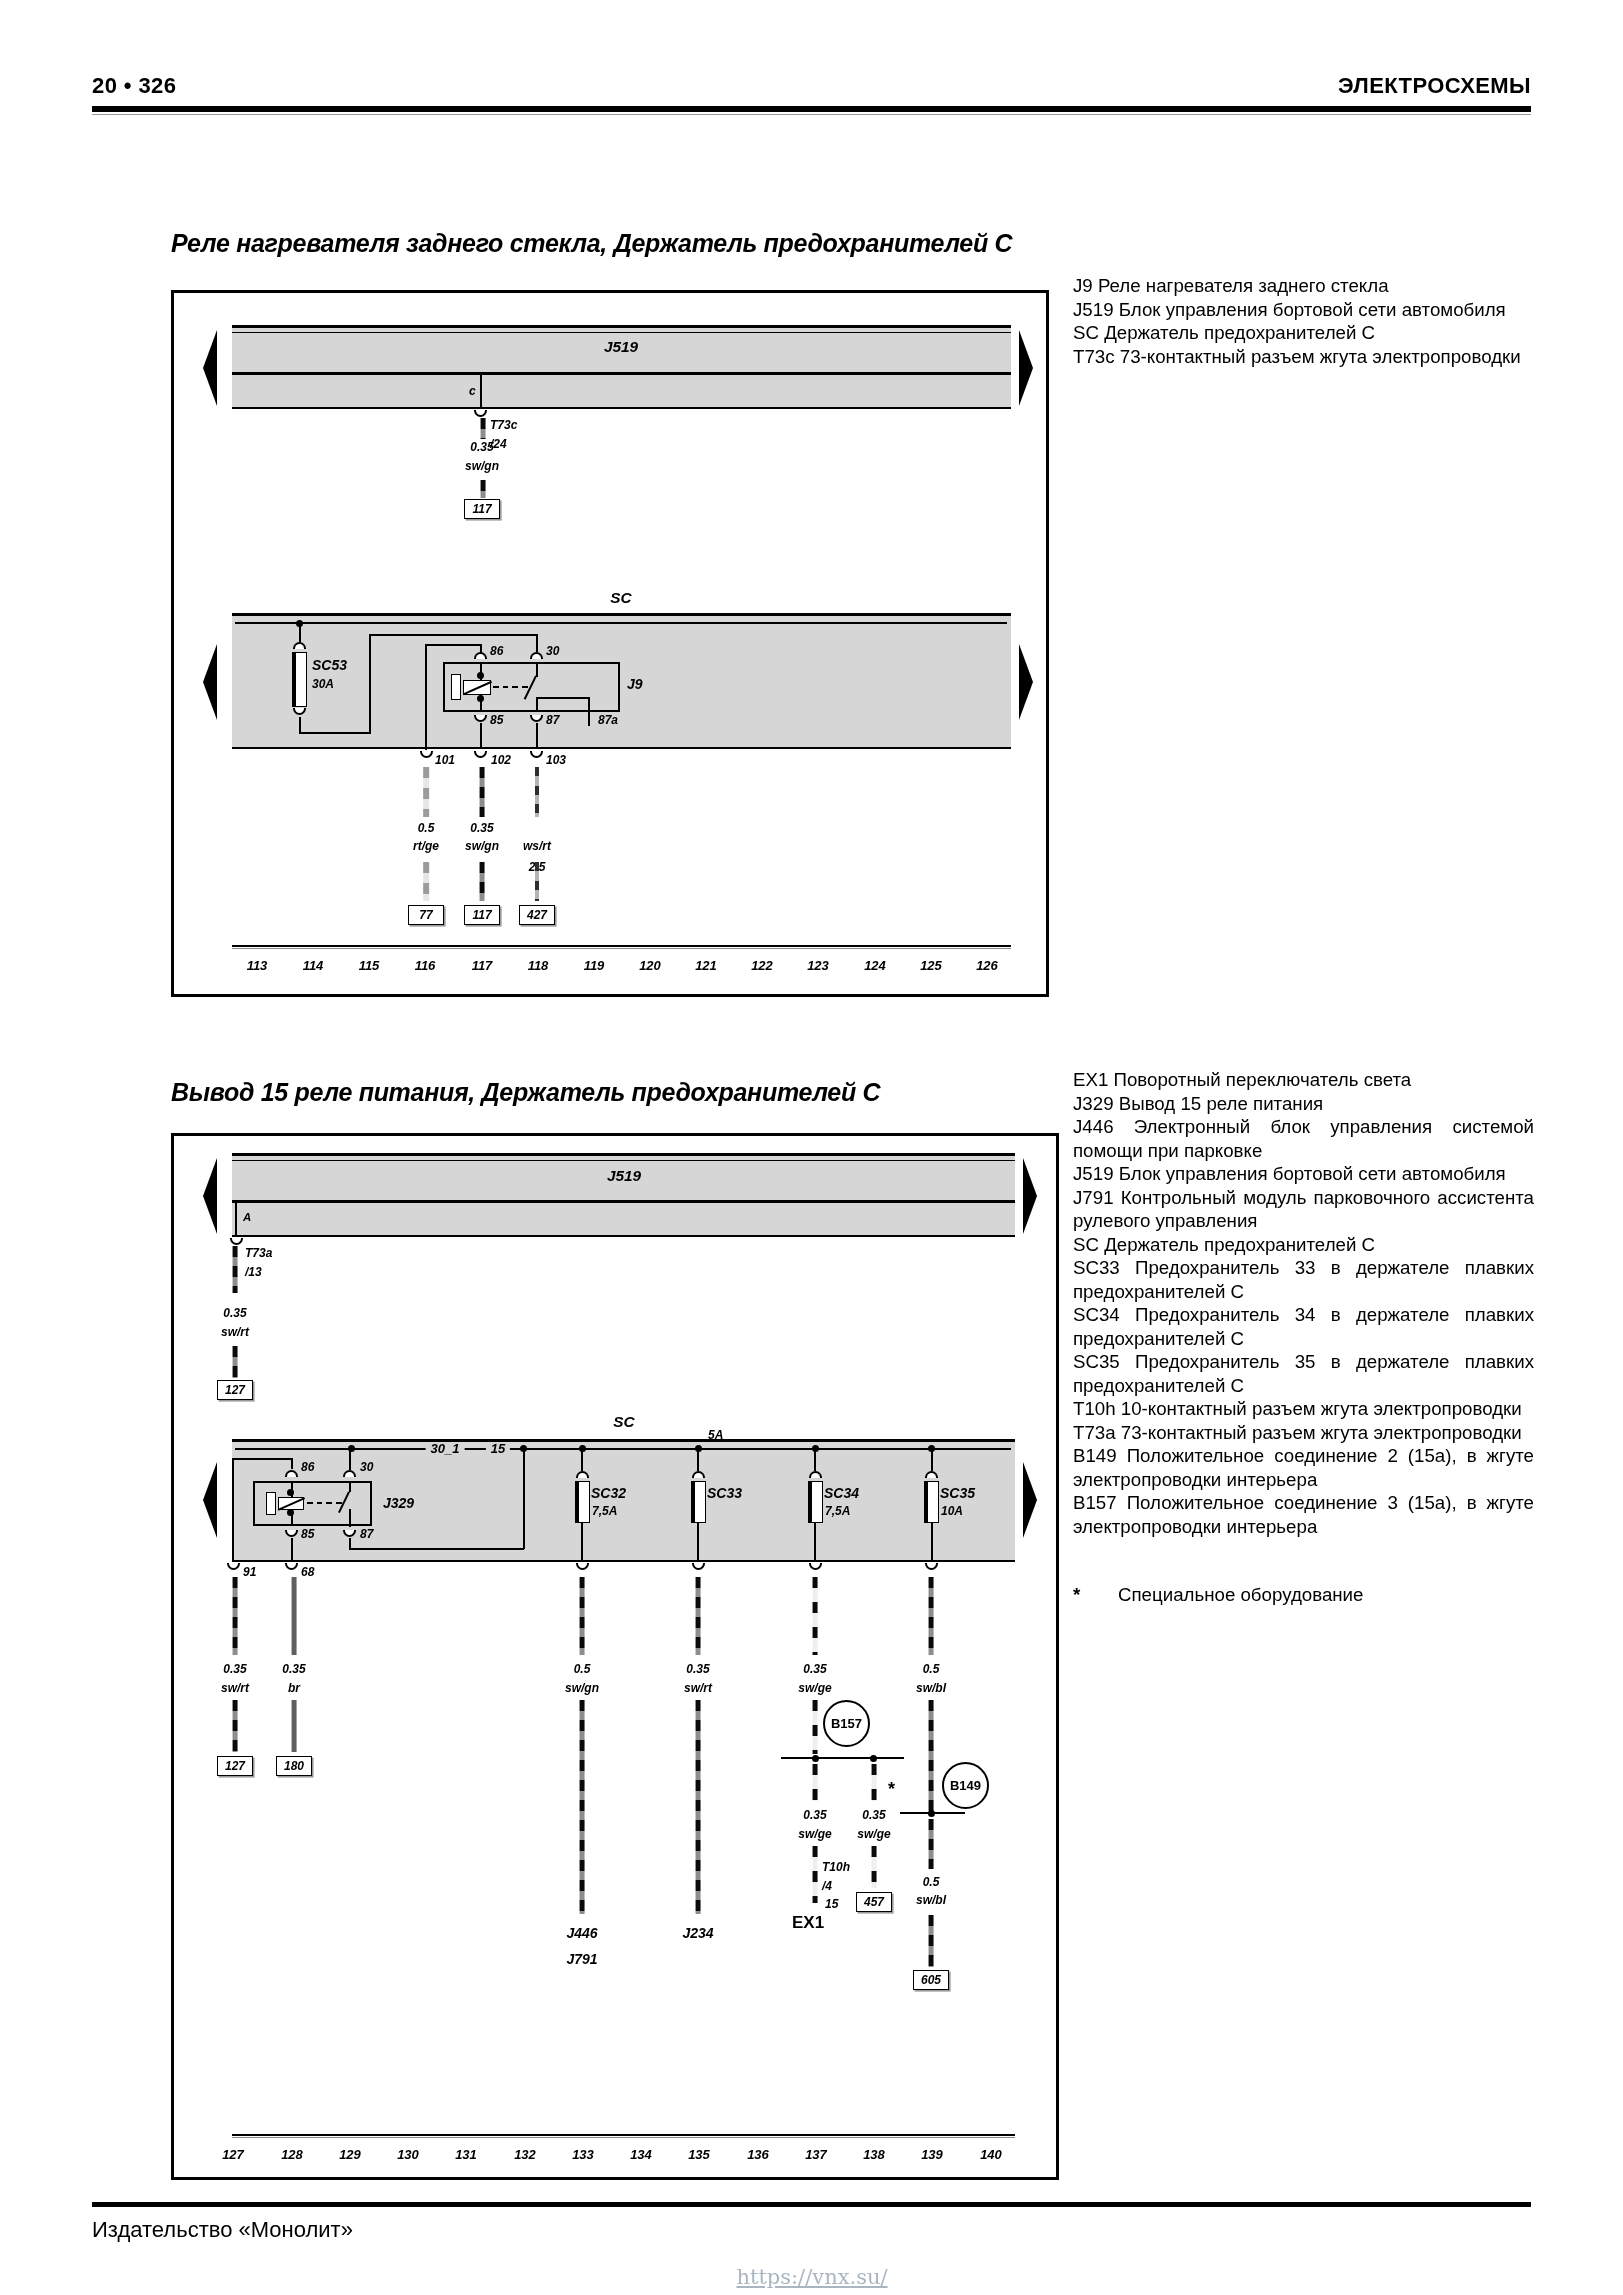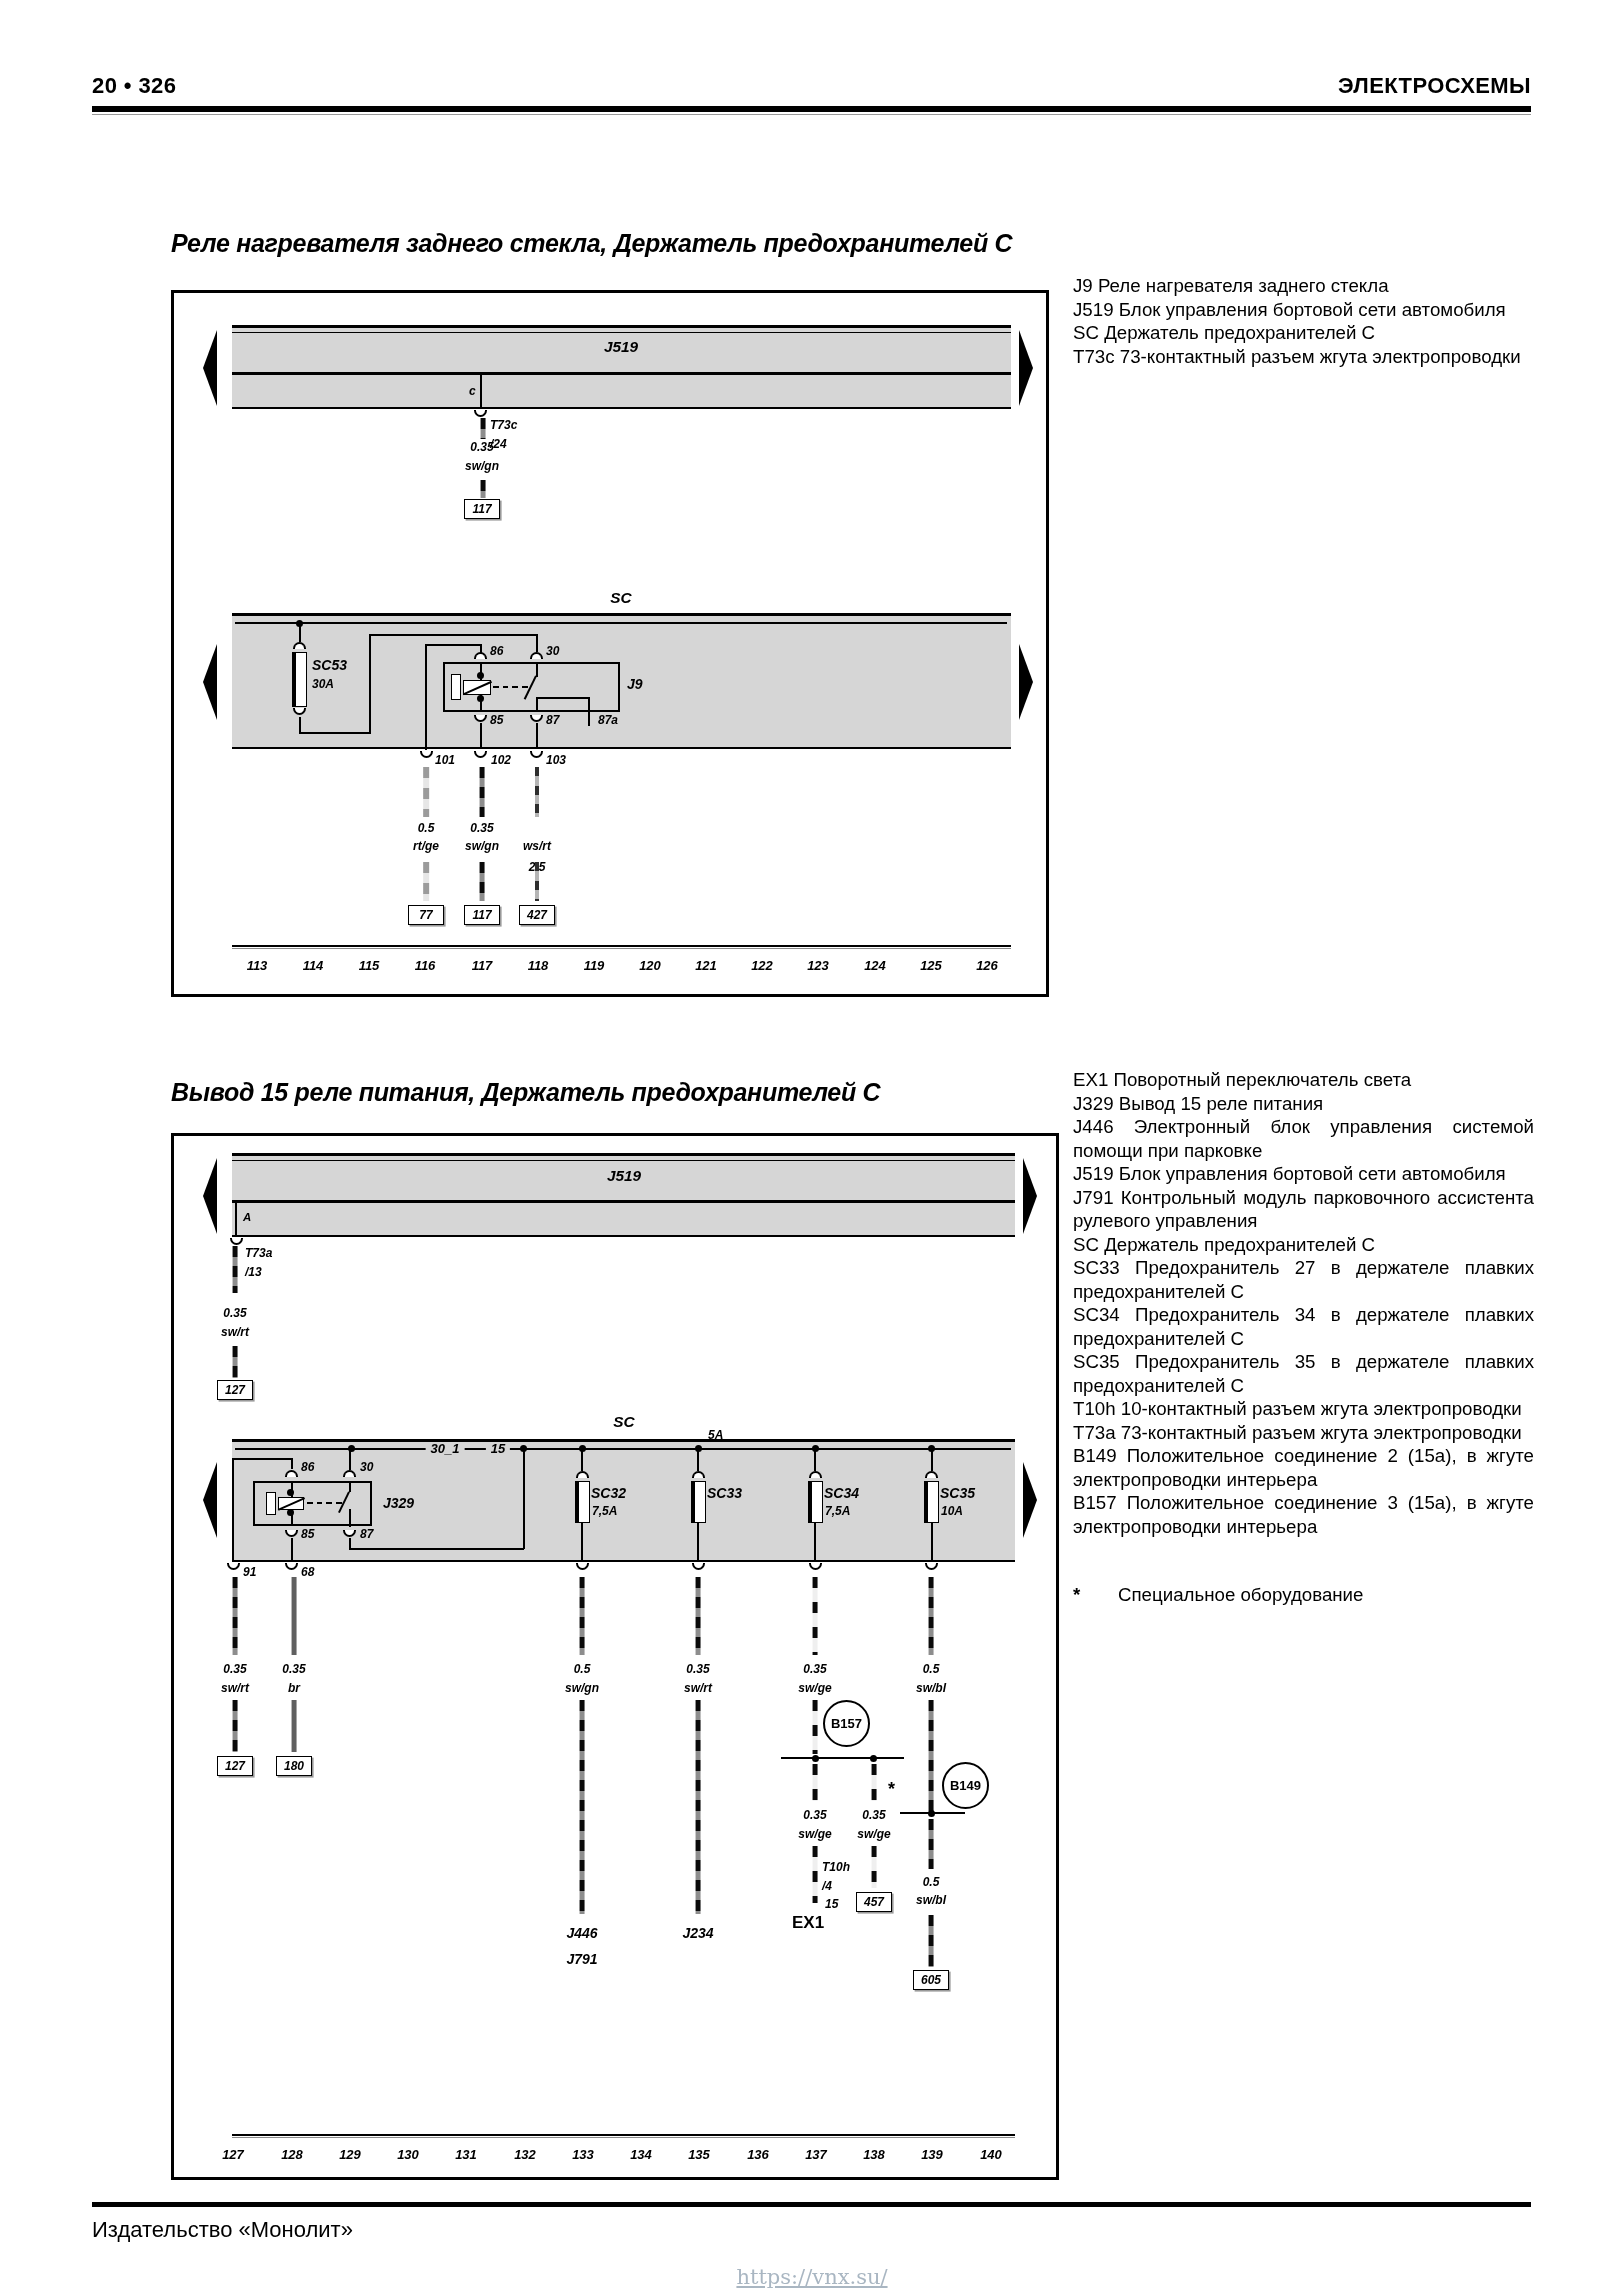--- a/index.html
+++ b/index.html
@@ -362,21 +362,21 @@
   <span class="trk" style="left:932px;top:2147px">139</span>
   <span class="trk" style="left:991px;top:2147px">140</span>
 
   <div class="leg" style="left:1073px;top:1068px">
     <p><span>EX1</span> <span>Поворотный переключатель света</span></p>
     <p><span>J329</span> <span>Вывод 15 реле питания</span></p>
     <p><span>J446</span> <span>Электронный блок управления системой помощи при парковке</span></p>
     <p><span>J519</span> <span>Блок управления бортовой сети автомобиля</span></p>
     <p><span>J791</span> <span>Контрольный модуль парковочно­го ассистента рулевого управления</span></p>
     <p><span>SC</span> <span>Держатель предохранителей С</span></p>
-    <p><span>SC33</span> <span>Предохранитель 27 в держателе плавких предохранителей С</span></p>
+    <p><span>SC33</span> <span>Предохранитель 33 в держателе плавких предохранителей С</span></p>
     <p><span>SC34</span> <span>Предохранитель 34 в держателе плавких предохранителей С</span></p>
     <p><span>SC35</span> <span>Предохранитель 35 в держателе плавких предохранителей С</span></p>
     <p><span>T10h</span> <span>10-контактный разъем жгута элек­тропроводки</span></p>
     <p><span>T73a</span> <span>73-контактный разъем жгута элек­тропроводки</span></p>
     <p><span>B149</span> <span>Положительное соединение 2 (15a), в жгуте электропроводки интерьера</span></p>
     <p><span>B157</span> <span>Положительное соединение 3 (15a), в жгуте электропроводки интерьера</span></p>
     <div class="note">
       <span class="star">*</span>
       <span>Специальное оборудование</span>
     </div>

